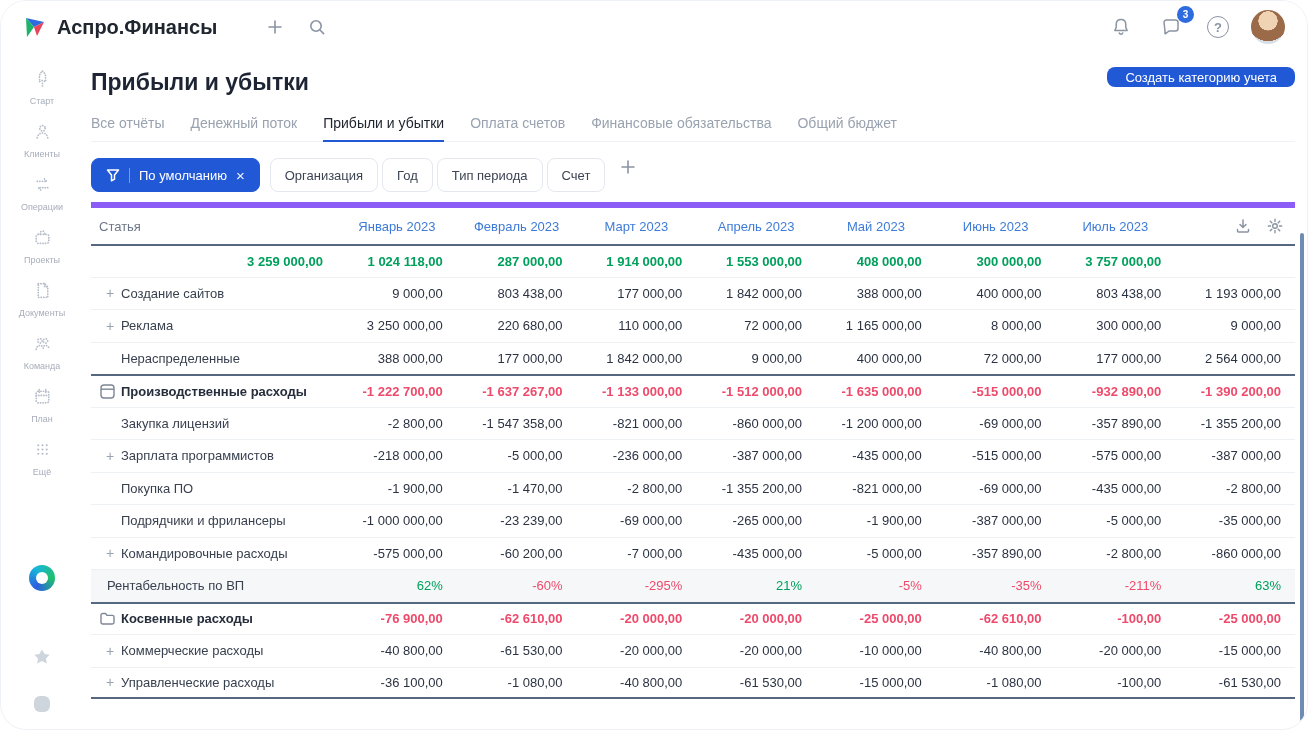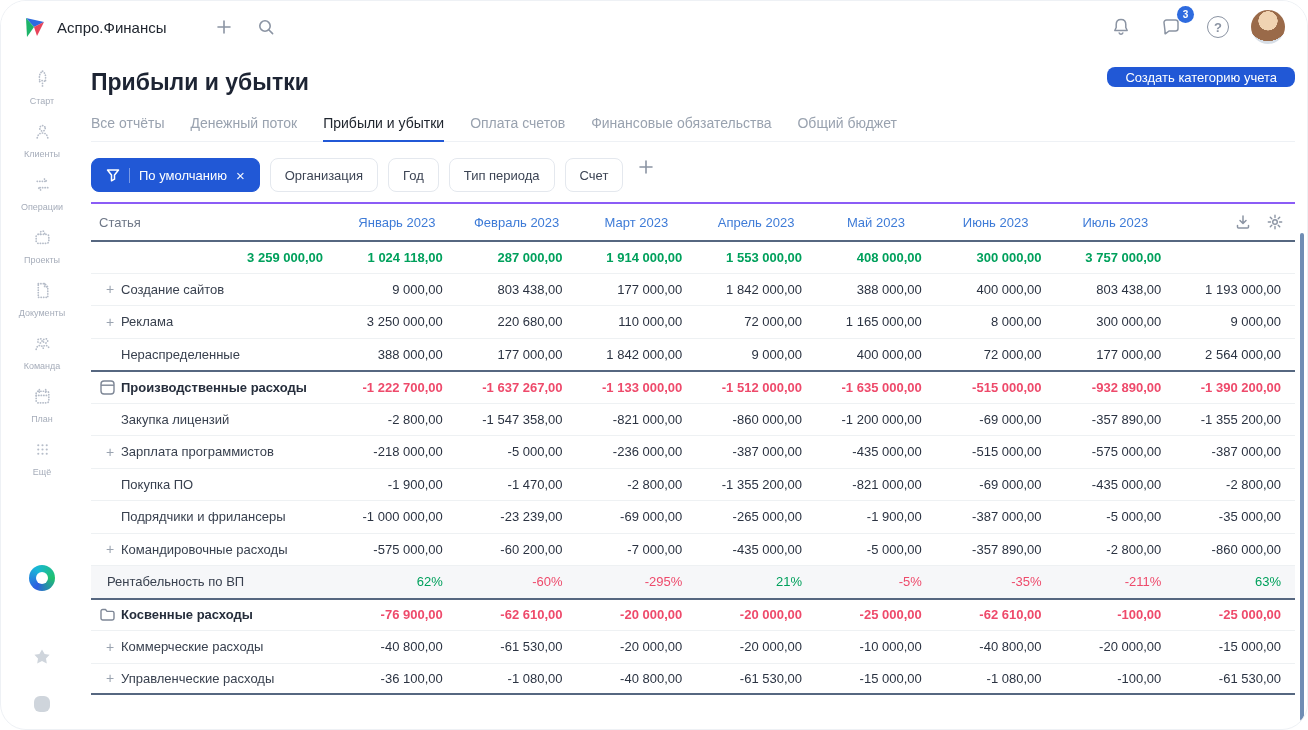--- a/index.html
+++ b/index.html
@@ -3,21 +3,21 @@
 <meta charset="utf-8">
 <style>
   *{box-sizing:border-box;margin:0;padding:0}
   html,body{background:#ffffff}
   body{font-family:"Liberation Sans","DejaVu Sans",sans-serif;-webkit-font-smoothing:antialiased;color:#2b3342}
   .app{position:relative;width:1308px;height:730px;background:#fff;border-radius:26px;overflow:hidden;border:1px solid #eef1f5}
 
   
   .topbar{position:absolute;top:0;left:0;right:0;height:52px;display:flex;align-items:center;padding:0 22px;background:#fff;z-index:5}
   .brand{display:flex;align-items:center;gap:10px;cursor:pointer}
-  .brand-name{font-size:15px;font-weight:400;color:#20262f}
+  .brand-name{font-size:20px;font-weight:700;color:#20262f}
   .icon-btn{background:none;border:none;cursor:pointer;display:flex;align-items:center;justify-content:center;width:28px;height:28px;padding:0}
   .tb-add{margin-left:44px}
   .tb-search{margin-left:14px}
   .top-right{margin-left:auto;display:flex;align-items:center;gap:22px}
   .msg-wrap{position:relative}
   .badge{position:absolute;top:-7px;right:-9px;min-width:17px;height:17px;border-radius:9px;background:#2e6bdf;color:#fff;font-size:10px;font-weight:700;display:flex;align-items:center;justify-content:center;padding:0 4px}
   .help-circle{width:22px;height:22px;border-radius:50%;border:1.7px solid #8b94a3;color:#8b94a3;font-size:13px;font-weight:700;display:flex;align-items:center;justify-content:center;background:none;cursor:pointer}
   .avatar{width:34px;height:34px;border-radius:50%;cursor:pointer;background:radial-gradient(circle at 50% 32%,#f0d3b2 0 33%,#9a6a49 34% 70%,#d7dee6 71%)}
 
   
@@ -41,21 +41,21 @@
   .tab.active{color:#20262f;font-weight:500;border-bottom-color:#2158d6}
 
   .filter-bar{display:flex;align-items:flex-start;gap:10px;margin-top:16px}
   .chip{height:34px;display:flex;align-items:center;gap:8px;padding:0 14px;border-radius:8px;border:1px solid #e4e8ee;background:#fff;font-size:13px;color:#3c4454;cursor:pointer;font-family:inherit}
   .chip.preset{background:#2158d6;border-color:#2158d6;color:#fff;font-weight:500;gap:9px}
   .chip.preset .divider{width:1px;height:15px;background:rgba(255,255,255,.4)}
   .chip.preset .x{font-size:15px;line-height:1;opacity:.95;cursor:pointer}
   .add-filter{background:none;border:none;cursor:pointer;display:flex;margin-left:4px}
 
   
-  .pl-table{margin-top:10px;border-top:2px solid #8b5cf6}
+  .pl-table{margin-top:10px;border-top:6px solid #8b5cf6}
   .thead,.trow{display:grid;grid-template-columns:246px repeat(8,1fr)}
   .thead{height:36px;align-items:center}
   .th{font-size:13px;color:#6e7787;padding-left:8px}
   .th-month{font-size:13px;color:#3e7bd7;text-align:center;cursor:pointer}
   .th-icons{display:flex;justify-content:flex-end;align-items:center;gap:16px;padding-right:12px}
   .trow{height:32.5px;align-items:center;border-top:1px solid #eef1f3;cursor:pointer}
   .trow.dark-top{border-top:2px solid #566780}
   .trow.dark-bottom{border-bottom:2px solid #566780}
   .trow.gray{background:#f6f7f9}
   .cell-label{position:relative;height:100%;display:flex;align-items:center;font-size:13px;color:#39414f}
@@ -217,21 +217,21 @@
       <div class="chip preset">
         <span style="display:flex">
             <svg width="14" height="14" viewBox="0 0 14 14" fill="none" stroke="#ffffff" stroke-width="1.5" stroke-linejoin="round">
               <path d="M1.5 2h11L8.5 7v4.2l-3 1.6V7z"></path>
             </svg>
           </span>
         <span class="divider"></span>
         <span>По умолчанию</span>
         <span class="x">×</span>
       </div>
-      <div style="display:flex;gap:10px">
+      <div style="display:flex;gap:4px">
           <div class="chip">Организация</div>
           <div class="chip">Год</div>
           <div class="chip">Тип периода</div>
           <div class="chip">Счет</div>
         </div>
       <button class="add-filter">
         <svg width="18" height="18" viewBox="0 0 18 18" fill="none" stroke="#8b94a3" stroke-width="1.6" stroke-linecap="round">
             <path d="M9 3v12M3 9h12"></path>
           </svg>
       </button>

